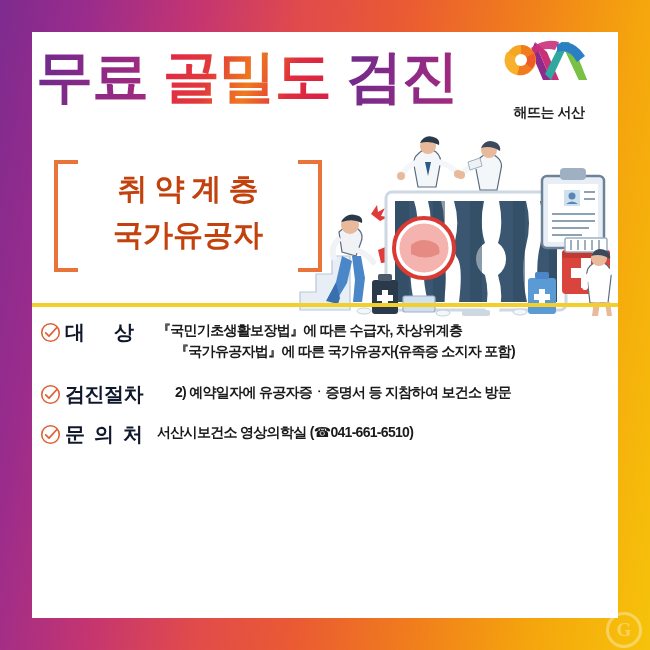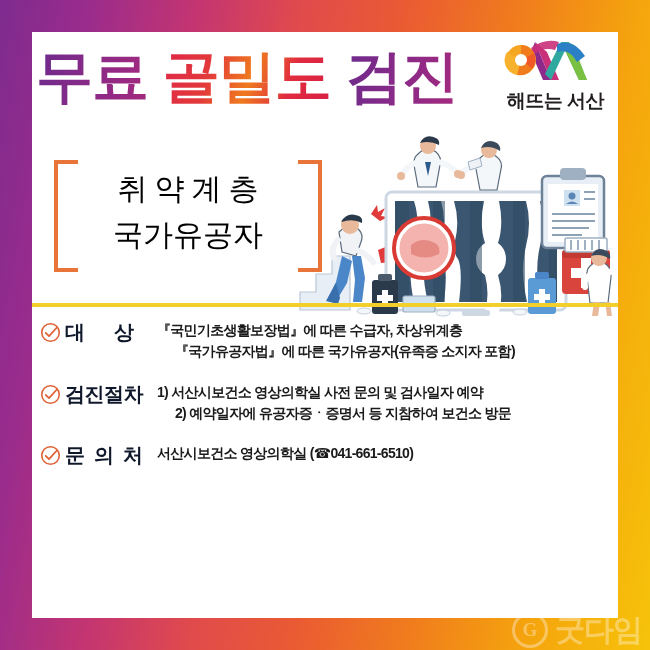--- a/index.html
+++ b/index.html
@@ -72,26 +72,25 @@
   .logo {
     position: absolute;
     right: 14px;
     top: 4px;
     width: 110px;
     text-align: center;
   }
   .logo-mark { display: block; margin: 0 auto; }
   .logo-text {
     display: block;
-    margin-top: 2px;
-    font-size: 19px;
+    margin-top: 18px;
+    font-size: 14px;
     font-weight: 700;
     color: #231f20;
     letter-spacing: -0.5px;
-    text-align: right;
   }
 
   
   .bracket-block {
     position: absolute;
     left: 22px;
     top: 122px;
     width: 268px;
     height: 118px;
   }
@@ -103,22 +102,22 @@
     border-top: 4px solid #e8743a;
     border-bottom: 4px solid #e8743a;
   }
   .bk-l { left: 0;  border-left: 4px solid #e8743a; }
   .bk-r { right: 0; border-right: 4px solid #e8743a; }
   .bk-line {
     position: absolute;
     left: 34px;
     width: 200px;
     text-align: center;
-    color: #000000;
-    font-weight: 400;
+    color: #c2410c;
+    font-weight: 700;
     font-size: 30px;
     line-height: 1;
     white-space: nowrap;
   }
   .bk-line.one { top: 20px; letter-spacing: 7px; text-indent: 7px; }
   .bk-line.two { top: 66px; letter-spacing: 0px; }
 
   
   .illo {
     position: absolute;
@@ -394,37 +393,35 @@
         </div>
       </div>
 
       <div class="info-item">
         <svg class="check" viewBox="0 0 24 24">
           <circle cx="12" cy="12" r="10" fill="none" stroke="#df6135" stroke-width="1.8"></circle>
           <path d="M6.5 12.4 l3.8 3.8 L19 6.6" fill="none" stroke="#df6135" stroke-width="2" stroke-linecap="round" stroke-linejoin="round"></path>
         </svg>
         <div class="label tight">검진절차</div>
         <div class="lines">
-          <div class="row">1) 서산시보건소 영상의학실 사전 문의 및 검사일자 예약</div>
           <div class="row indent">2) 예약일자에 유공자증ㆍ증명서 등 지참하여 보건소 방문</div>
         </div>
       </div>
 
       <div class="info-item">
         <svg class="check" viewBox="0 0 24 24">
           <circle cx="12" cy="12" r="10" fill="none" stroke="#df6135" stroke-width="1.8"></circle>
           <path d="M6.5 12.4 l3.8 3.8 L19 6.6" fill="none" stroke="#df6135" stroke-width="2" stroke-linecap="round" stroke-linejoin="round"></path>
         </svg>
         <div class="label spread-1">문의처</div>
         <div class="lines">
           <div class="row tel">서산시보건소 영상의학실 (☎041-661-6510)</div>
         </div>
       </div>
 
     </div>
   </div>
 
   <div class="watermark">
     <span class="wm-circle">G</span>
-    <span class="wm-text">굿다임</span>
   </div>
 
 </div>
 
 </body></html>

